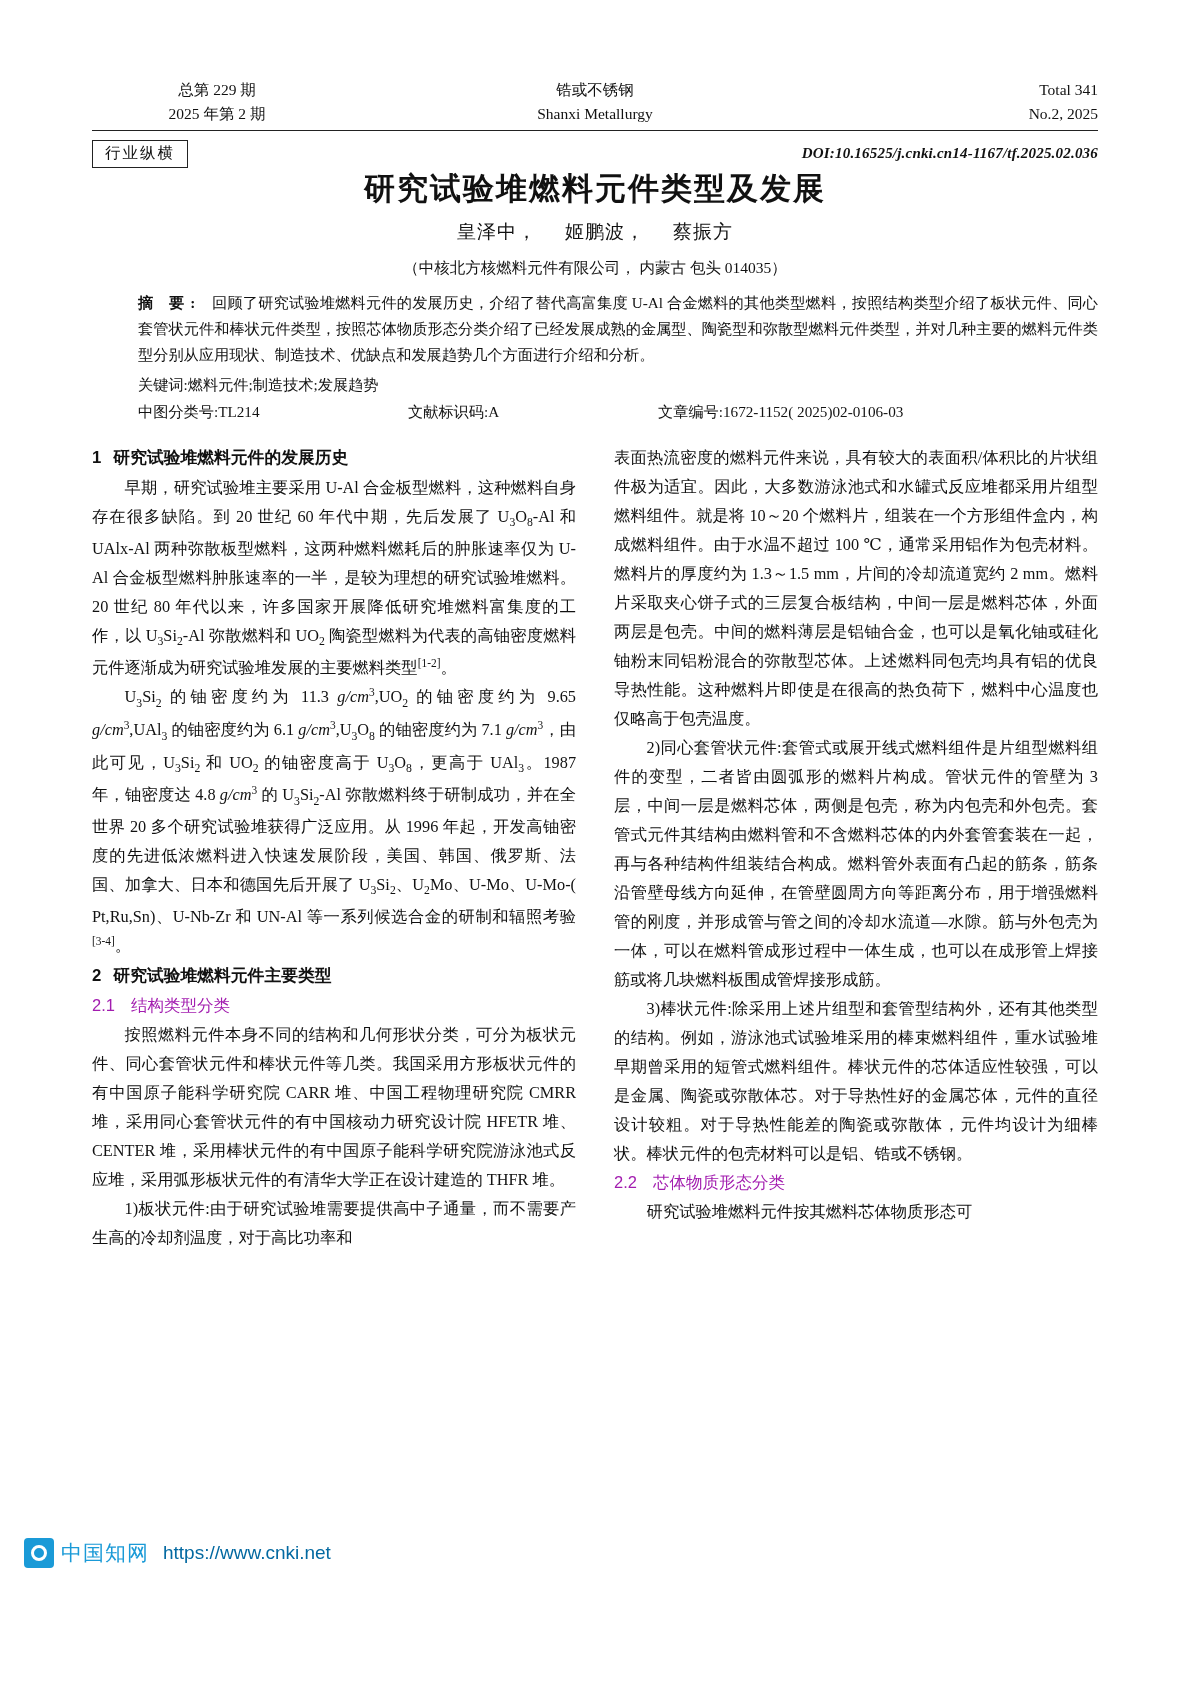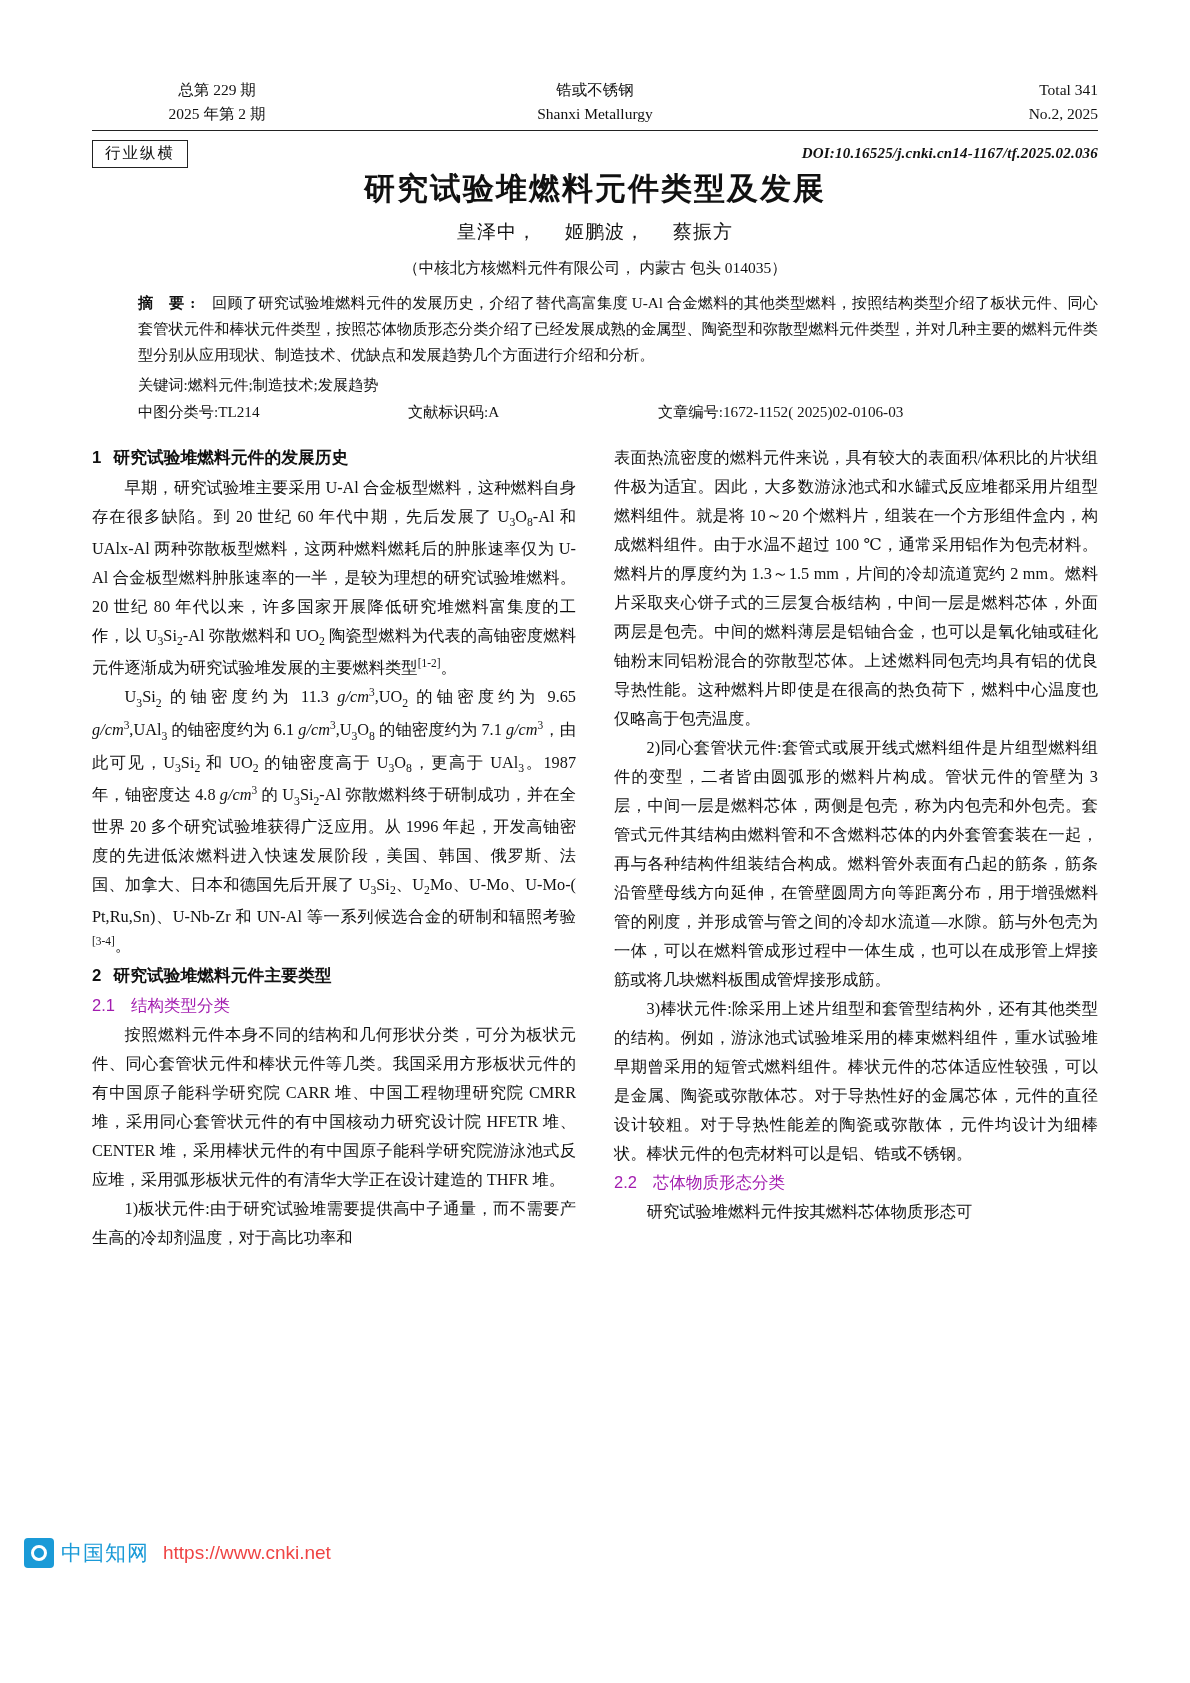--- a/index.html
+++ b/index.html
@@ -205,21 +205,21 @@
     border-radius: 50%;
     box-sizing: border-box;
   }
   .cnki .name {
     color: #1a9ad7;
     font-size: 21px;
     letter-spacing: 1px;
     font-family: "Liberation Sans", sans-serif;
   }
   .cnki .url {
-    color: #ef4444;
+    color: #0369a1;
     font-size: 19px;
     font-family: "Liberation Sans", sans-serif;
   }
 </style>
 </head>
 <body>
 
 <div class="page">
   <div class="content">
 

